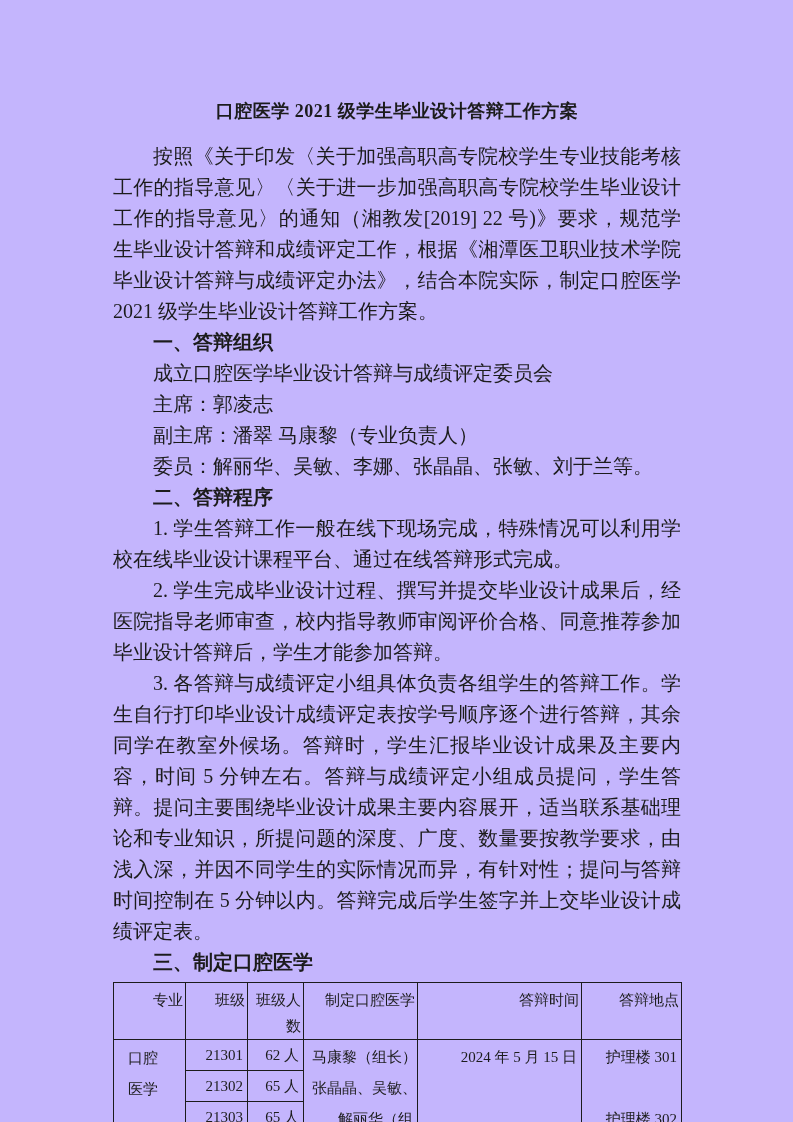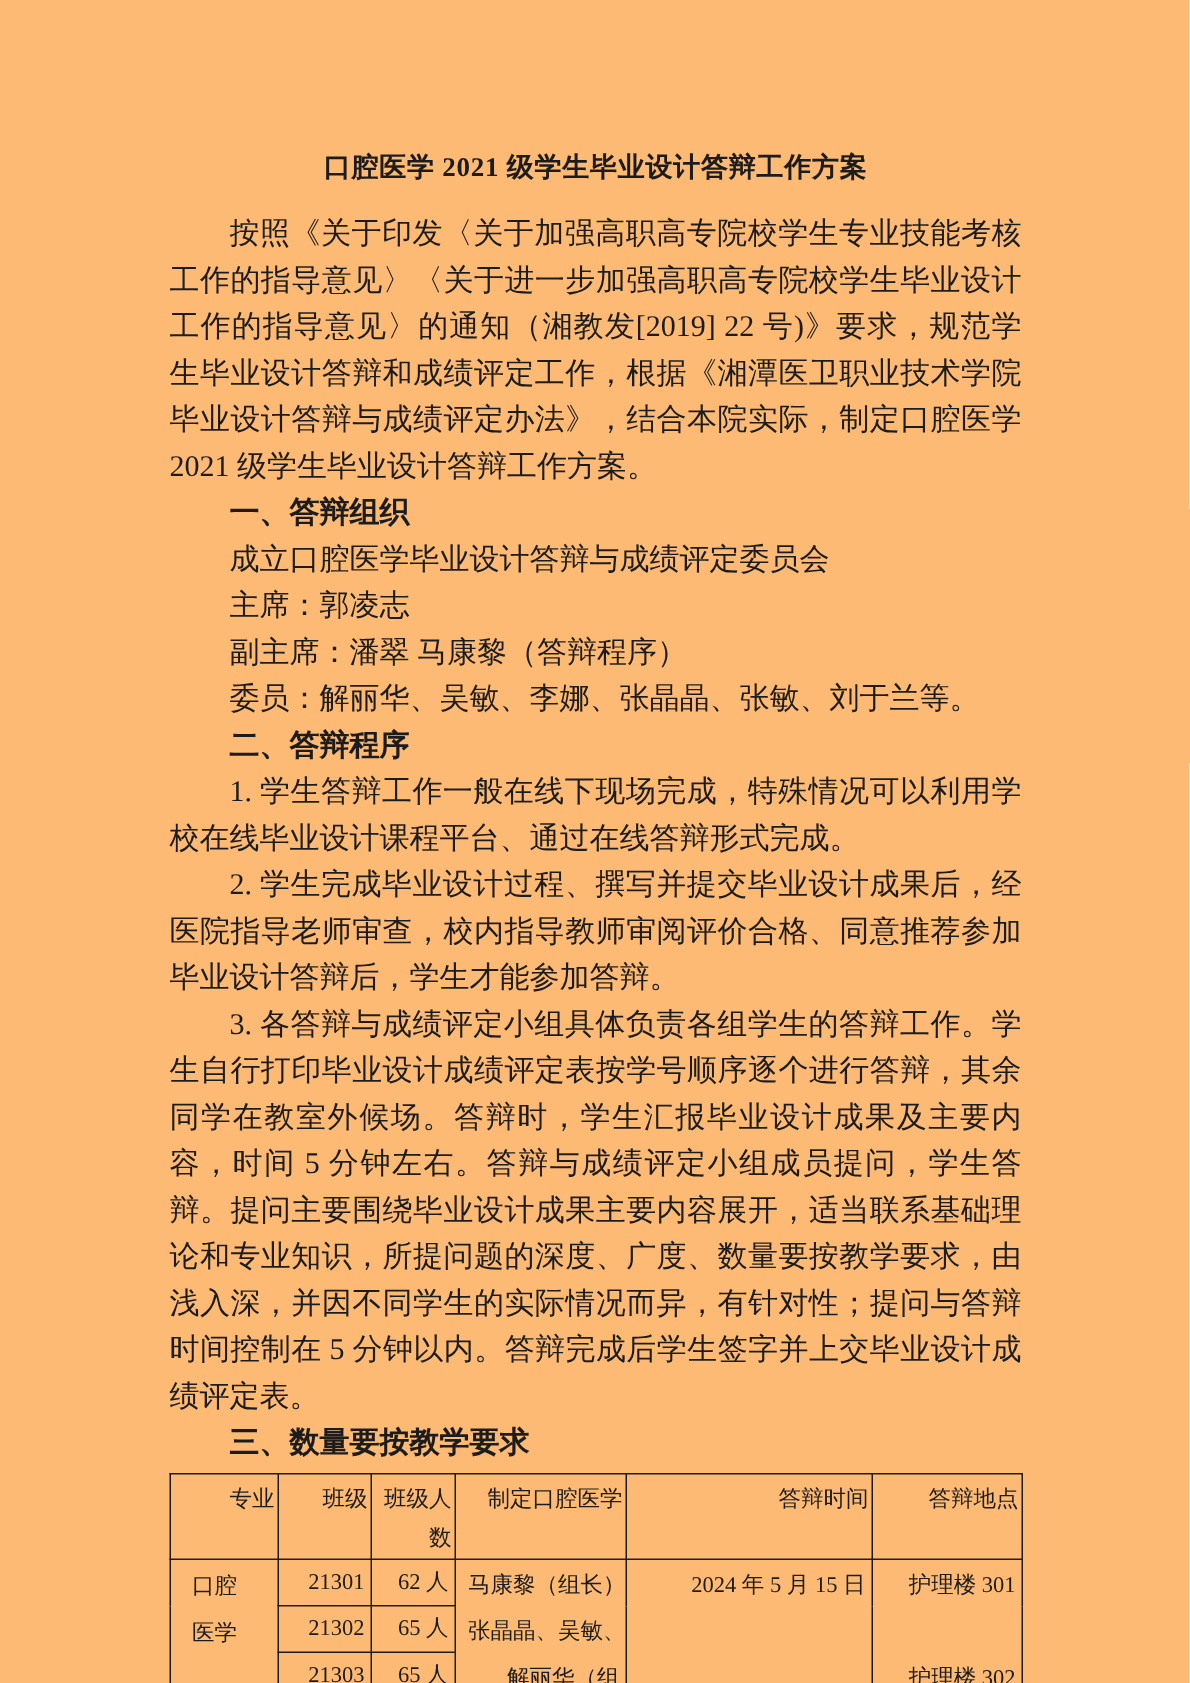--- a/index.html
+++ b/index.html
@@ -1,21 +1,21 @@
 <!DOCTYPE html>
 <html><head>
 <meta charset="utf-8">
 <style>
   html, body { margin: 0; padding: 0; background: #ffffff; }
   .page {
     position: relative;
     width: 793px;
     height: 1122px;
     box-sizing: border-box;
-    background: #fdba74;
+    background: #c4b5fd;
     padding: 96px 112px 0 113px;
     font-family: "Liberation Serif", "DejaVu Serif", serif;
     color: #1c1c1c;
     overflow: hidden;
   }
   .doc-title {
     font-size: 18px;
     font-weight: bold;
     text-align: center;
     line-height: 31px;
@@ -77,29 +77,29 @@
 
 <div class="page">
 
   <h1 class="doc-title">口腔医学 2021 级学生毕业设计答辩工作方案</h1>
 
   <p class="para">按照《关于印发〈关于加强高职高专院校学生专业技能考核工作的指导意见〉〈关于进一步加强高职高专院校学生毕业设计工作的指导意见〉的通知（湘教发[2019] 22 号)》要求，规范学生毕业设计答辩和成绩评定工作，根据《湘潭医卫职业技术学院毕业设计答辩与成绩评定办法》，结合本院实际，制定口腔医学 2021 级学生毕业设计答辩工作方案。</p>
 
   <p class="para heading">一、答辩组织</p>
   <p class="para">成立口腔医学毕业设计答辩与成绩评定委员会</p>
   <p class="para">主席：郭凌志</p>
-  <p class="para">副主席：潘翠 马康黎（答辩程序）</p>
+  <p class="para">副主席：潘翠 马康黎（专业负责人）</p>
   <p class="para">委员：解丽华、吴敏、李娜、张晶晶、张敏、刘于兰等。</p>
 
   <p class="para heading">二、答辩程序</p>
   <p class="para">1. 学生答辩工作一般在线下现场完成，特殊情况可以利用学校在线毕业设计课程平台、通过在线答辩形式完成。</p>
   <p class="para">2. 学生完成毕业设计过程、撰写并提交毕业设计成果后，经医院指导老师审查，校内指导教师审阅评价合格、同意推荐参加毕业设计答辩后，学生才能参加答辩。</p>
   <p class="para">3. 各答辩与成绩评定小组具体负责各组学生的答辩工作。学生自行打印毕业设计成绩评定表按学号顺序逐个进行答辩，其余同学在教室外候场。答辩时，学生汇报毕业设计成果及主要内容，时间 5 分钟左右。答辩与成绩评定小组成员提问，学生答辩。提问主要围绕毕业设计成果主要内容展开，适当联系基础理论和专业知识，所提问题的深度、广度、数量要按教学要求，由浅入深，并因不同学生的实际情况而异，有针对性；提问与答辩时间控制在 5 分钟以内。答辩完成后学生签字并上交毕业设计成绩评定表。</p>
 
-  <p class="para heading">三、数量要按教学要求</p>
+  <p class="para heading">三、制定口腔医学</p>
 
   <table class="schedule">
     <colgroup>
       <col style="width:72px">
       <col style="width:62px">
       <col style="width:56px">
       <col style="width:114px">
       <col style="width:164px">
       <col style="width:100px">
     </colgroup>

